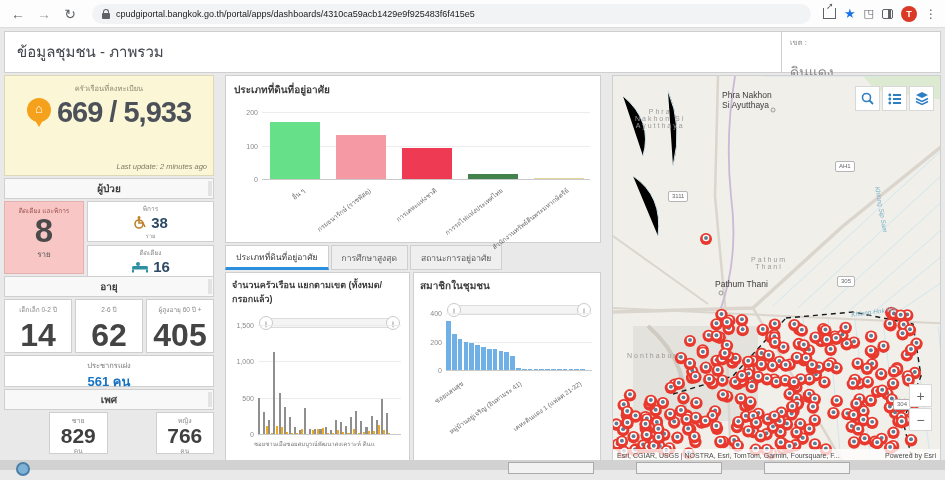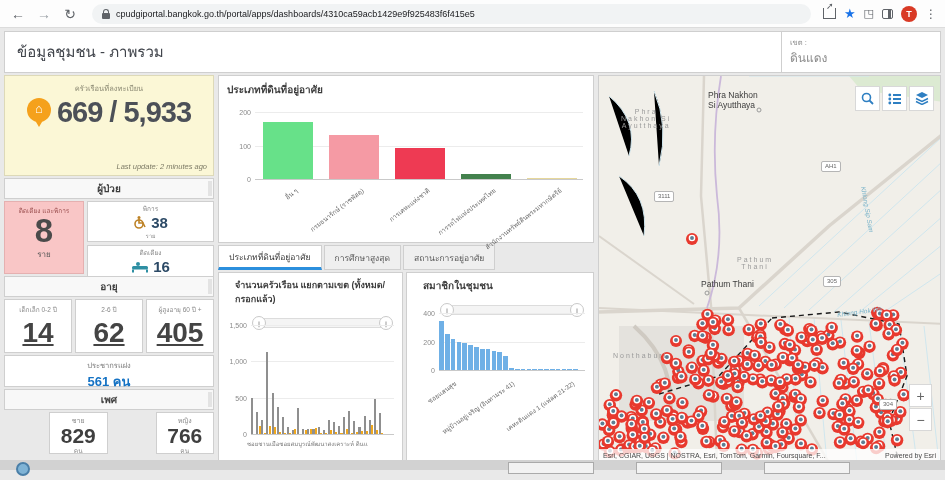--- a/index.html
+++ b/index.html
@@ -30,23 +30,23 @@
   .kebab { color:#5f6368; font-size:12px; }
 
   
   .page { position:relative; height:442px; background:#e9e9e9; padding:3px 4px 0 4px; }
 
   .dash-header { display:flex; height:42px; margin-bottom:2px; }
   .dash-title { flex:1; background:#fff; border:1px solid #cfcfcf; border-right:none;
     display:flex; align-items:center; padding-left:12px; font-size:15px; color:#40444b; }
   .district-box { width:160px; background:#fff; border:1px solid #cfcfcf; padding:4px 8px; }
   .district-box .lbl { font-size:7.5px; color:#8a8a8a; }
-  .district-box .val { font-size:12px; color:#8a8a8a; margin-top:0;font-family:Liberation Serif, serif; }
-
-  .main { display:flex; gap:4px; height:387px; }
+  .district-box .val { font-size:14px; color:#8a8a8a; margin-top:13px;font-family:Liberation Serif, serif; }
+
+  .main { display:flex; gap:11px; height:387px; }
 
   
   .col-left { width:210px; display:flex; flex-direction:column; gap:2px; }
   .kpi-yellow { background:#fbf7d6; border:1px solid #ddd9b8; height:101px; position:relative;
     text-align:center; padding-top:6px; }
   .kpi-yellow .toplbl { font-size:7.5px; color:#8a8872; }
   .kpi-main { display:flex; align-items:center; justify-content:center; gap:6px; margin-top:2px; }
   .pin { width:24px; height:30px; position:relative; }
   .pin .body { position:absolute; top:0; left:0; width:24px; height:24px; background:#f5a11c; border-radius:50%; }
   .pin .tip { position:absolute; top:19px; left:6px; border-left:6px solid transparent;
@@ -70,21 +70,21 @@
   .stack2 { flex:1; display:flex; flex-direction:column; gap:3px; }
   .mini-card { flex:1; background:#fff; border:1px solid #cfcfcf; text-align:center; padding-top:2px; }
   .mini-card .lbl { font-size:6.5px; color:#888; }
   .mini-row { display:flex; align-items:center; justify-content:center; gap:4px; }
   .mini-row .num { font-size:15px; font-weight:bold; color:#2c4a66; }
   .mini-card .unit { font-size:6px; color:#888; }
 
   .age-row { display:flex; gap:3px; height:54px; }
   .age-card { flex:1; background:#fff; border:1px solid #cfcfcf; text-align:center; padding-top:5px; }
   .age-card .lbl { font-size:6.5px; color:#888; }
-  .age-card .num { font-size:28px; font-weight:bold; color:#444; margin-top:2px;text-decoration:underline; }
+  .age-card .num { font-size:32px; font-weight:bold; color:#444; margin-top:2px; }
 
   .hidden-pop { height:32px; background:#fff; border:1px solid #cfcfcf; text-align:center; padding-top:3px; }
   .hidden-pop .lbl { font-size:7.5px; color:#777; }
   .hidden-pop .num { font-size:13px; font-weight:bold; color:#1673c4; }
 
   .gender-row { display:flex; gap:3px; height:42px; }
   .g-card { flex:1; background:#fff; border:1px solid #cfcfcf; text-align:center; padding-top:2px;margin-left:45px; }
   .g-card .lbl { font-size:7px; color:#888; }
   .g-card .num { font-size:21px; font-weight:bold; color:#3f3f3f; line-height:20px; }
   .g-card .unit { font-size:6.5px; color:#888; }
@@ -101,21 +101,21 @@
   .xlabels1 { position:absolute; left:36px; right:10px; top:106px; height:56px; }
   .xlab { position:absolute; font-size:6.5px; color:#6b6b6b; white-space:nowrap;
     transform:translateX(-100%) rotate(-38deg); transform-origin:100% 0; }
 
   .tabs { display:flex; gap:2px; height:25px; margin-top:2px; }
   .tab { background:#efefef; border:1px solid #cfcfcf; font-size:8.5px; color:#555;
     display:flex; align-items:center; padding:0 10px; cursor:pointer; }
   .tab.active { background:#fff; border-bottom:3px solid #2b8fdd; color:#333; }
 
   .mid-bottom { flex:1; display:flex; gap:3px; margin-top:2px; }
-  .chart-panel { background:#fff; border:1px solid #cfcfcf; position:relative; padding:5px 16px; }
+  .chart-panel { background:#fff; border:1px solid #cfcfcf; position:relative; padding:5px 6px; }
   .cp-left { width:185px; }
   .cp-right { flex:1; }
   .slider { position:absolute; height:10px; background:#f4f4f4; border:1px solid #dcdcdc; border-radius:6px; }
   .handle { position:absolute; top:-3px; width:14px; height:14px; border-radius:50%;
     background:#fff; border:1px solid #c9c9c9; color:#9a9a9a; font-size:6px;
     display:flex; align-items:center; justify-content:center; }
   .plot2 { position:absolute; left:32px; right:8px; border-bottom:1px solid #c9c9c9; }
   .xoverlap { position:absolute; left:28px; right:4px; font-size:6px; color:#777;
     white-space:nowrap; overflow:hidden; }
   .xlab3 { position:absolute; font-size:6.5px; color:#6b6b6b; white-space:nowrap;

